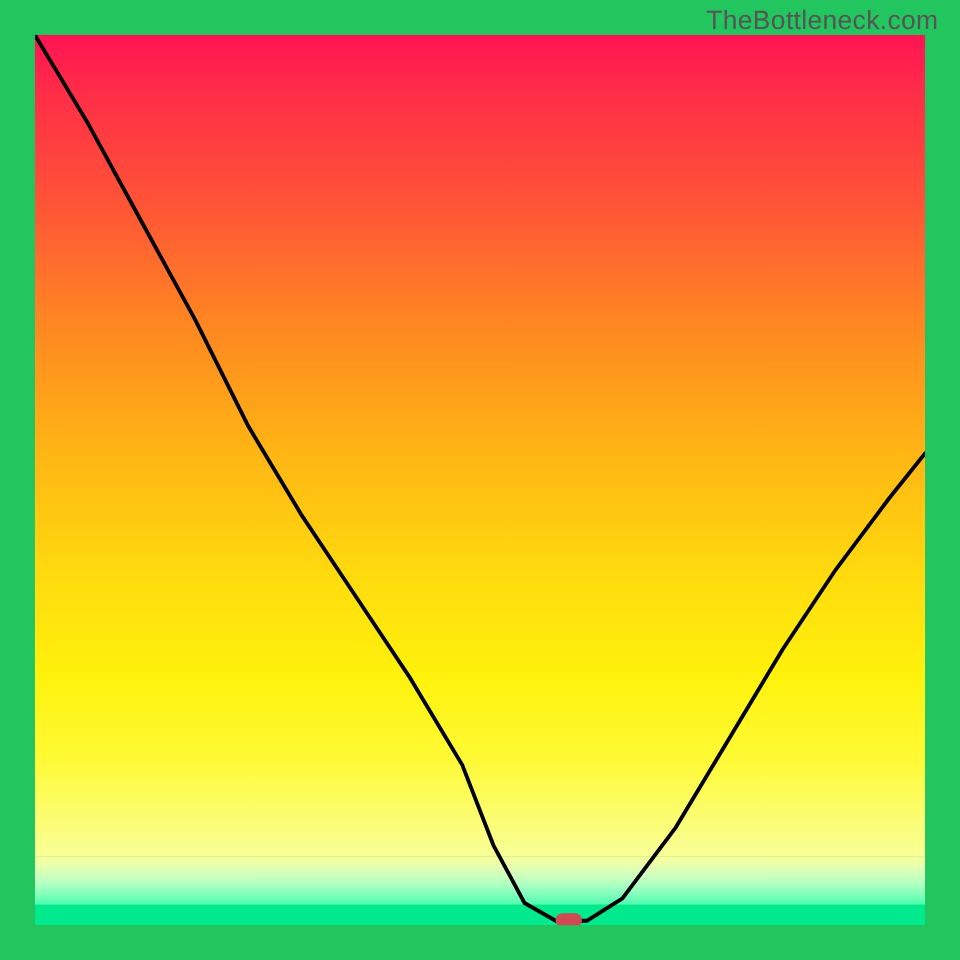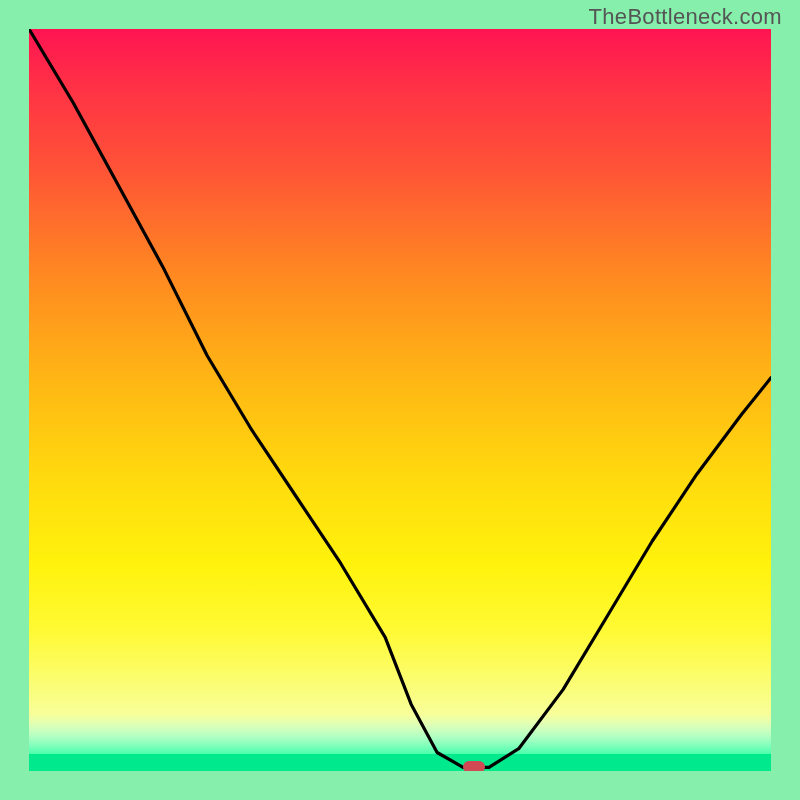--- a/index.html
+++ b/index.html
@@ -10,21 +10,21 @@
     background: #000;
     overflow: hidden;
     font-family: Arial, Helvetica, sans-serif;
   }
   .frame {
     position: absolute;
     top: 0;
     left: 0;
     width: 800px;
     height: 800px;
-    background: #86efac;
+    background: #22c55e;
     text-align: right;
   }
   .watermark {
     position: absolute;
     top: 4px;
     right: 18px;
     color: #555;
     font-size: 22px;
     font-weight: 500;
     letter-spacing: 0.3px;

